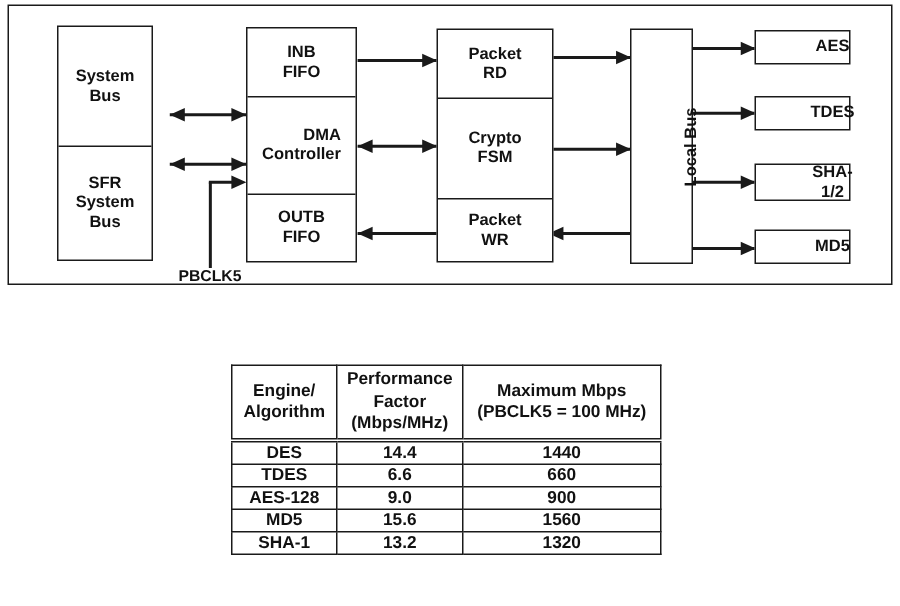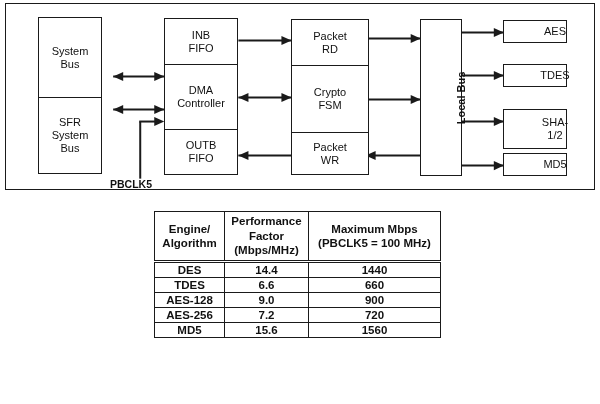--- a/index.html
+++ b/index.html
@@ -14,46 +14,46 @@
     position:absolute; left:5px; top:3px; width:590px; height:187px;
     border:1.5px solid #1a1a1a; background:#fff;
   }
   .arrow-layer { position:absolute; left:0; top:0; width:100%; height:100%; }
   .dstack, .dbox {
     position:absolute; border:1.5px solid #1a1a1a; background:#fff;
     display:flex; flex-direction:column;
   }
   .dcell {
     display:flex; align-items:center; justify-content:center;
-    text-align:center; font-weight:normal; font-size:11px; line-height:1.18;
+    text-align:center; font-weight:bold; font-size:11px; line-height:1.18;
     white-space:pre-line;
   }
   .dcell + .dcell { border-top:1.5px solid #1a1a1a; }
   .dbox { align-items:center; justify-content:center;padding-left:40px; }
   .dbox .dcell { flex:1; width:100%; }
   .vtext {
     transform:rotate(-90deg); white-space:nowrap;
     font-weight:bold; font-size:11px;
   }
   .clk-label {
     position:absolute; left:104px; top:174px; width:60px;
-    font-weight:bold; font-size:10.5px;
+    text-align:center; font-weight:bold; font-size:10.5px;
   }
   
   .perf-table {
     position:absolute; left:154px; top:211px;
     border-collapse:collapse; table-layout:fixed;
     background:#fff;
   }
   .perf-table th, .perf-table td {
     border:1px solid #1a1a1a; font-weight:bold;
     text-align:center; vertical-align:middle;
     font-size:11.5px; padding:1px 2px;
   }
-  .perf-table { border:1.5px solid #1a1a1a; }
+  .perf-table { border:1.5px solid #1a1a1a;margin-top:32px; }
   .perf-table th {
     height:50px; line-height:1.25; white-space:pre-line;
     border-bottom:3px double #1a1a1a;
   }
   .perf-table td { height:15px; }
   .col-engine { width:70px; }
   .col-factor { width:84px; }
   .col-max    { width:132px; }
 </style>
 </head>
@@ -102,21 +102,21 @@
     <div class="dcell" style="height:79px;">System
 Bus</div>
     <div class="dcell" style="flex:1;">SFR
 System
 Bus</div>
   </div>
 
   <div class="dstack" style="left:158px; top:14px; width:74px; height:157px;">
     <div class="dcell" style="height:45px;">INB
 FIFO</div>
-    <div class="dcell" style="height:65px;">DMA
+    <div class="dcell" style="height:65px;text-align:right;">DMA
 Controller</div>
     <div class="dcell" style="flex:1;">OUTB
 FIFO</div>
   </div>
 
   <div class="dstack" style="left:285px; top:15px; width:78px; height:156px;">
     <div class="dcell" style="height:45px;">Packet
 RD</div>
     <div class="dcell" style="height:67px;">Crypto
 FSM</div>
@@ -127,21 +127,21 @@
   <div class="dbox" style="left:414px; top:15px; width:30px; height:157px;">
     <span class="vtext">Local Bus</span>
   </div>
 
   <div class="dbox" style="left:497px; top:16px; width:64px; height:23px;">
     <span class="dcell">AES</span>
   </div>
   <div class="dbox" style="left:497px; top:60px; width:64px; height:23px;">
     <span class="dcell">TDES</span>
   </div>
-  <div class="dbox" style="left:497px; top:105px; width:64px; height:40px;align-items:center;">
+  <div class="dbox" style="left:497px; top:105px; width:64px; height:25px;align-items:center;">
     <span class="dcell">SHA-1/2</span>
   </div>
   <div class="dbox" style="left:497px; top:149px; width:64px; height:23px;">
     <span class="dcell">MD5</span>
   </div>
 
   <div class="clk-label">PBCLK5</div>
 </div>
 
 <table class="perf-table">
@@ -171,23 +171,23 @@
       <td>TDES</td>
       <td>6.6</td>
       <td>660</td>
     </tr>
     <tr>
       <td>AES-128</td>
       <td>9.0</td>
       <td>900</td>
     </tr>
     <tr>
-      <td>AES-256</td>
-      <td>7.2</td>
-      <td>720</td>
-    </tr>
-    <tr>
       <td>MD5</td>
       <td>15.6</td>
       <td>1560</td>
+    </tr>
+    <tr>
+      <td>SHA-1</td>
+      <td>13.2</td>
+      <td>1320</td>
     </tr>
   </tbody>
 </table>
 
 </body></html>

